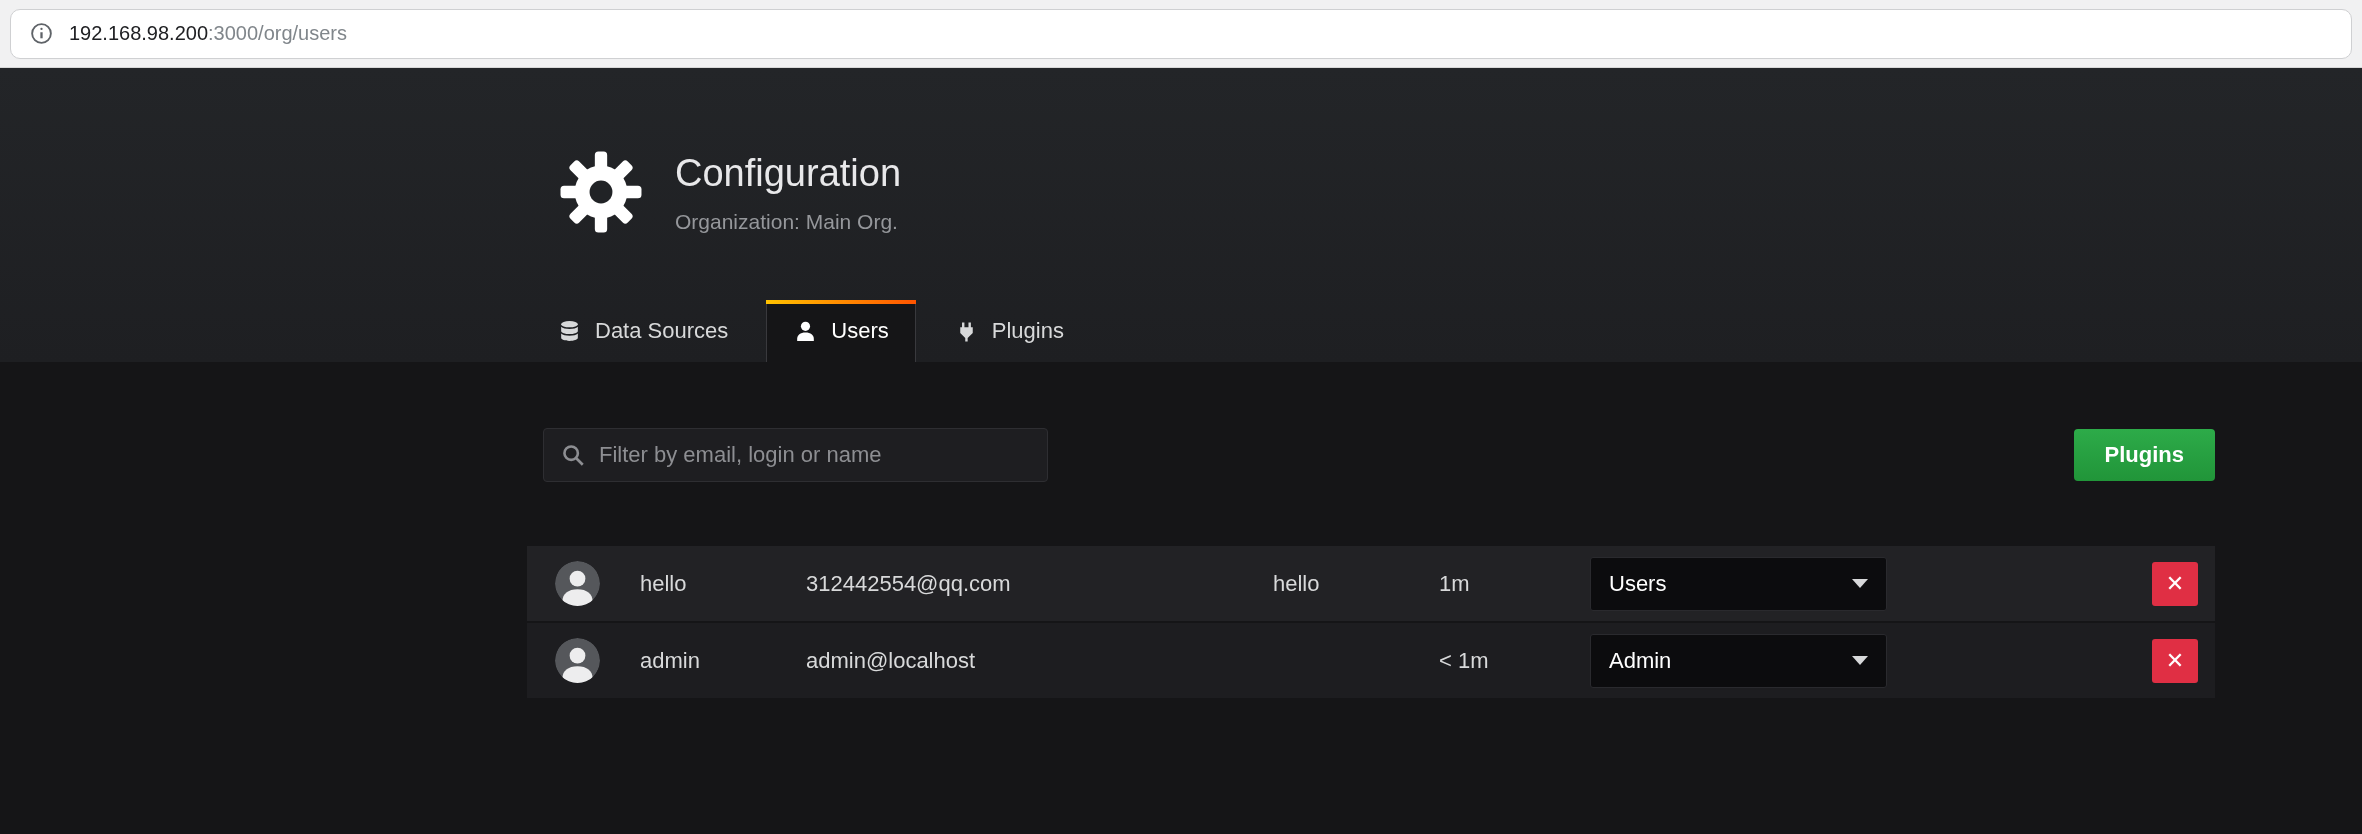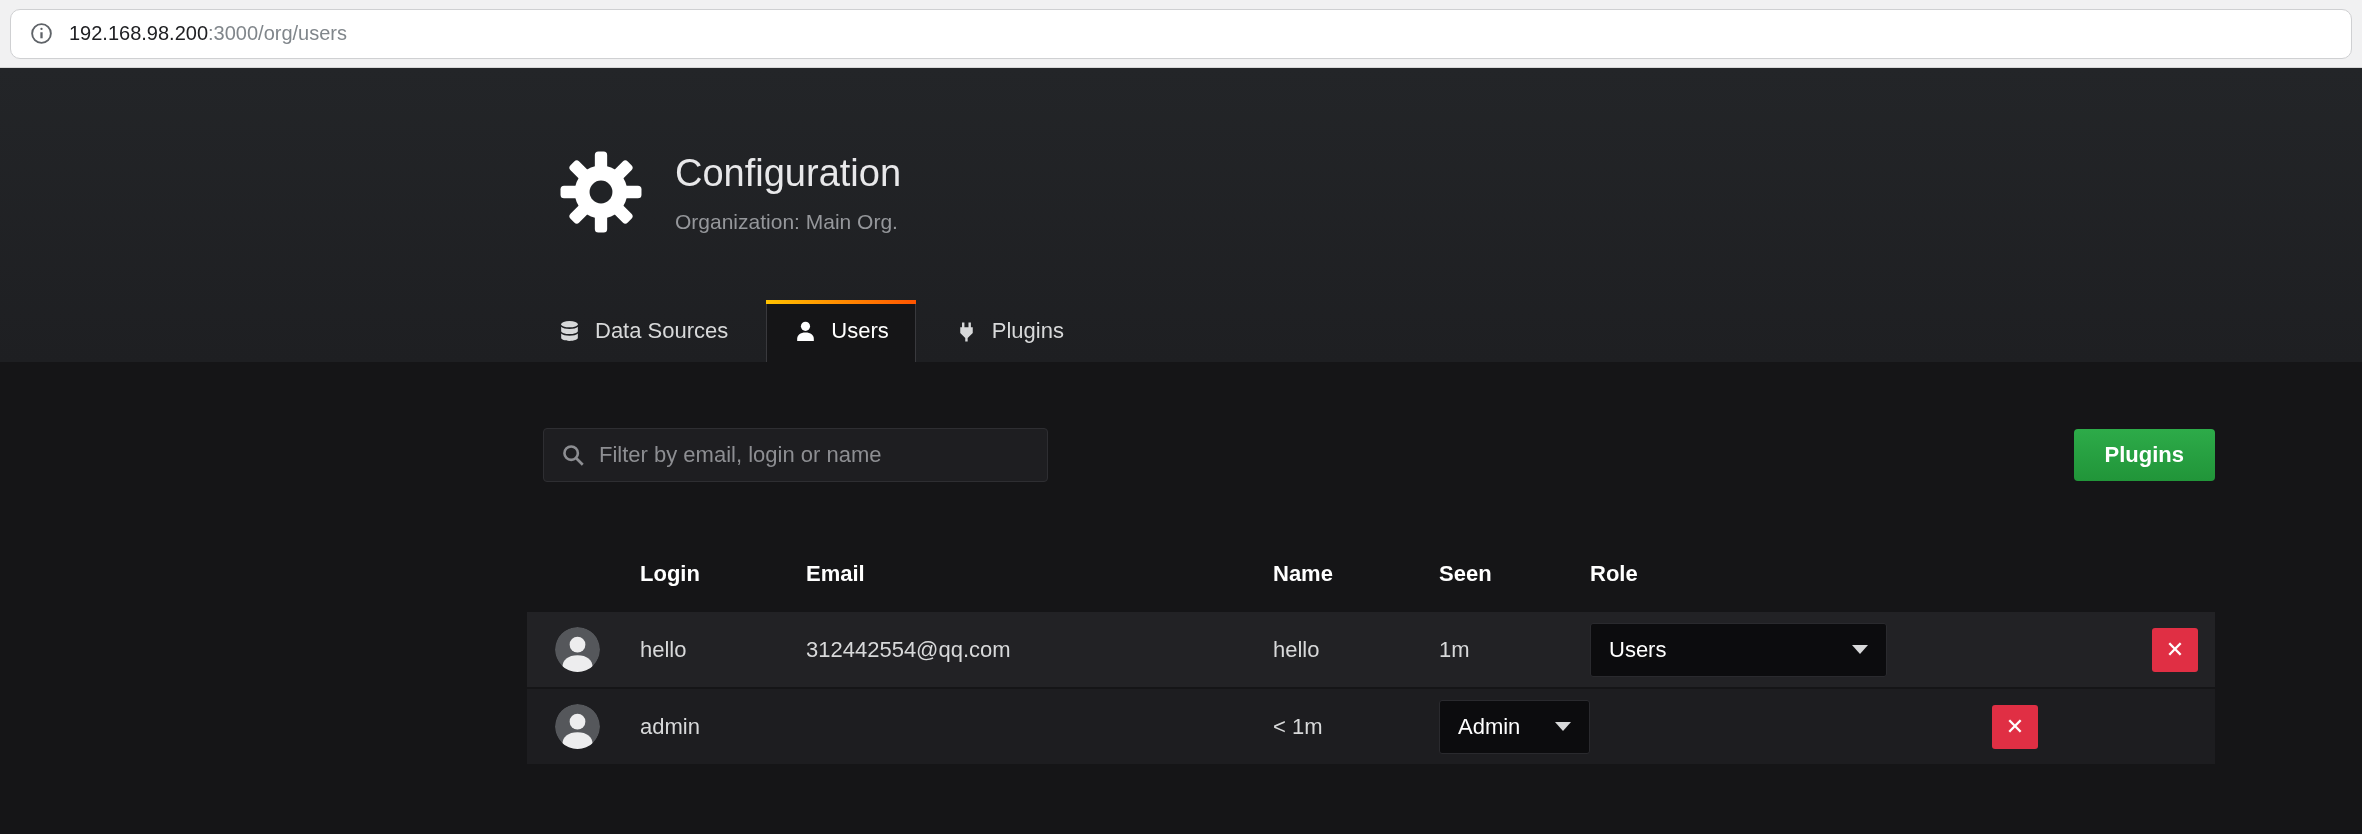--- a/index.html
+++ b/index.html
@@ -174,29 +174,20 @@
             <circle cx="10.3" cy="10.3" r="6.2"></circle>
             <line x1="15" y1="15" x2="21" y2="21"></line>
           </svg>
         </span>
         <input type="text" placeholder="Filter by email, login or name" style="">
       </div>
       <button class="invite-btn">Plugins</button>
     </div>
 
     <div class="users-table">
-      <div class="grid-row thead">
-        <div></div>
-        <div>Login</div>
-        <div>Email</div>
-        <div>Name</div>
-        <div>Seen</div>
-        <div>Role</div>
-        <div></div>
-      </div>
 
       <div class="grid-row row odd">
         <div class="cell-avatar">
           <span class="avatar">
             <svg viewBox="0 0 24 24" width="45" height="45">
               <defs>
                   <clipPath id="av1">
                     <circle cx="12" cy="12" r="12"></circle>
                   </clipPath>
                 </defs>
@@ -236,20 +227,21 @@
                 </defs>
               <g clip-path="url(#av2)">
                 <circle cx="12" cy="12" r="12" fill="#55575b"></circle>
                 <circle cx="12" cy="9.4" r="4.2" fill="#ededee"></circle>
                 <path d="M12 15c-5 0-8 2.6-8 6v4h16v-4c0-3.4-3-6-8-6z" fill="#ededee"></path>
               </g>
             </svg>
           </span>
         </div>
         <div>admin</div>
+        <div>admin@localhost</div>
         <div></div>
         <div>&lt; 1m</div>
         <div class="role-cell">
           <div class="role-select">
             <span>Admin</span>
             <span class="caret"></span>
           </div>
         </div>
         <div class="delete-cell">
           <button class="delete-btn">

